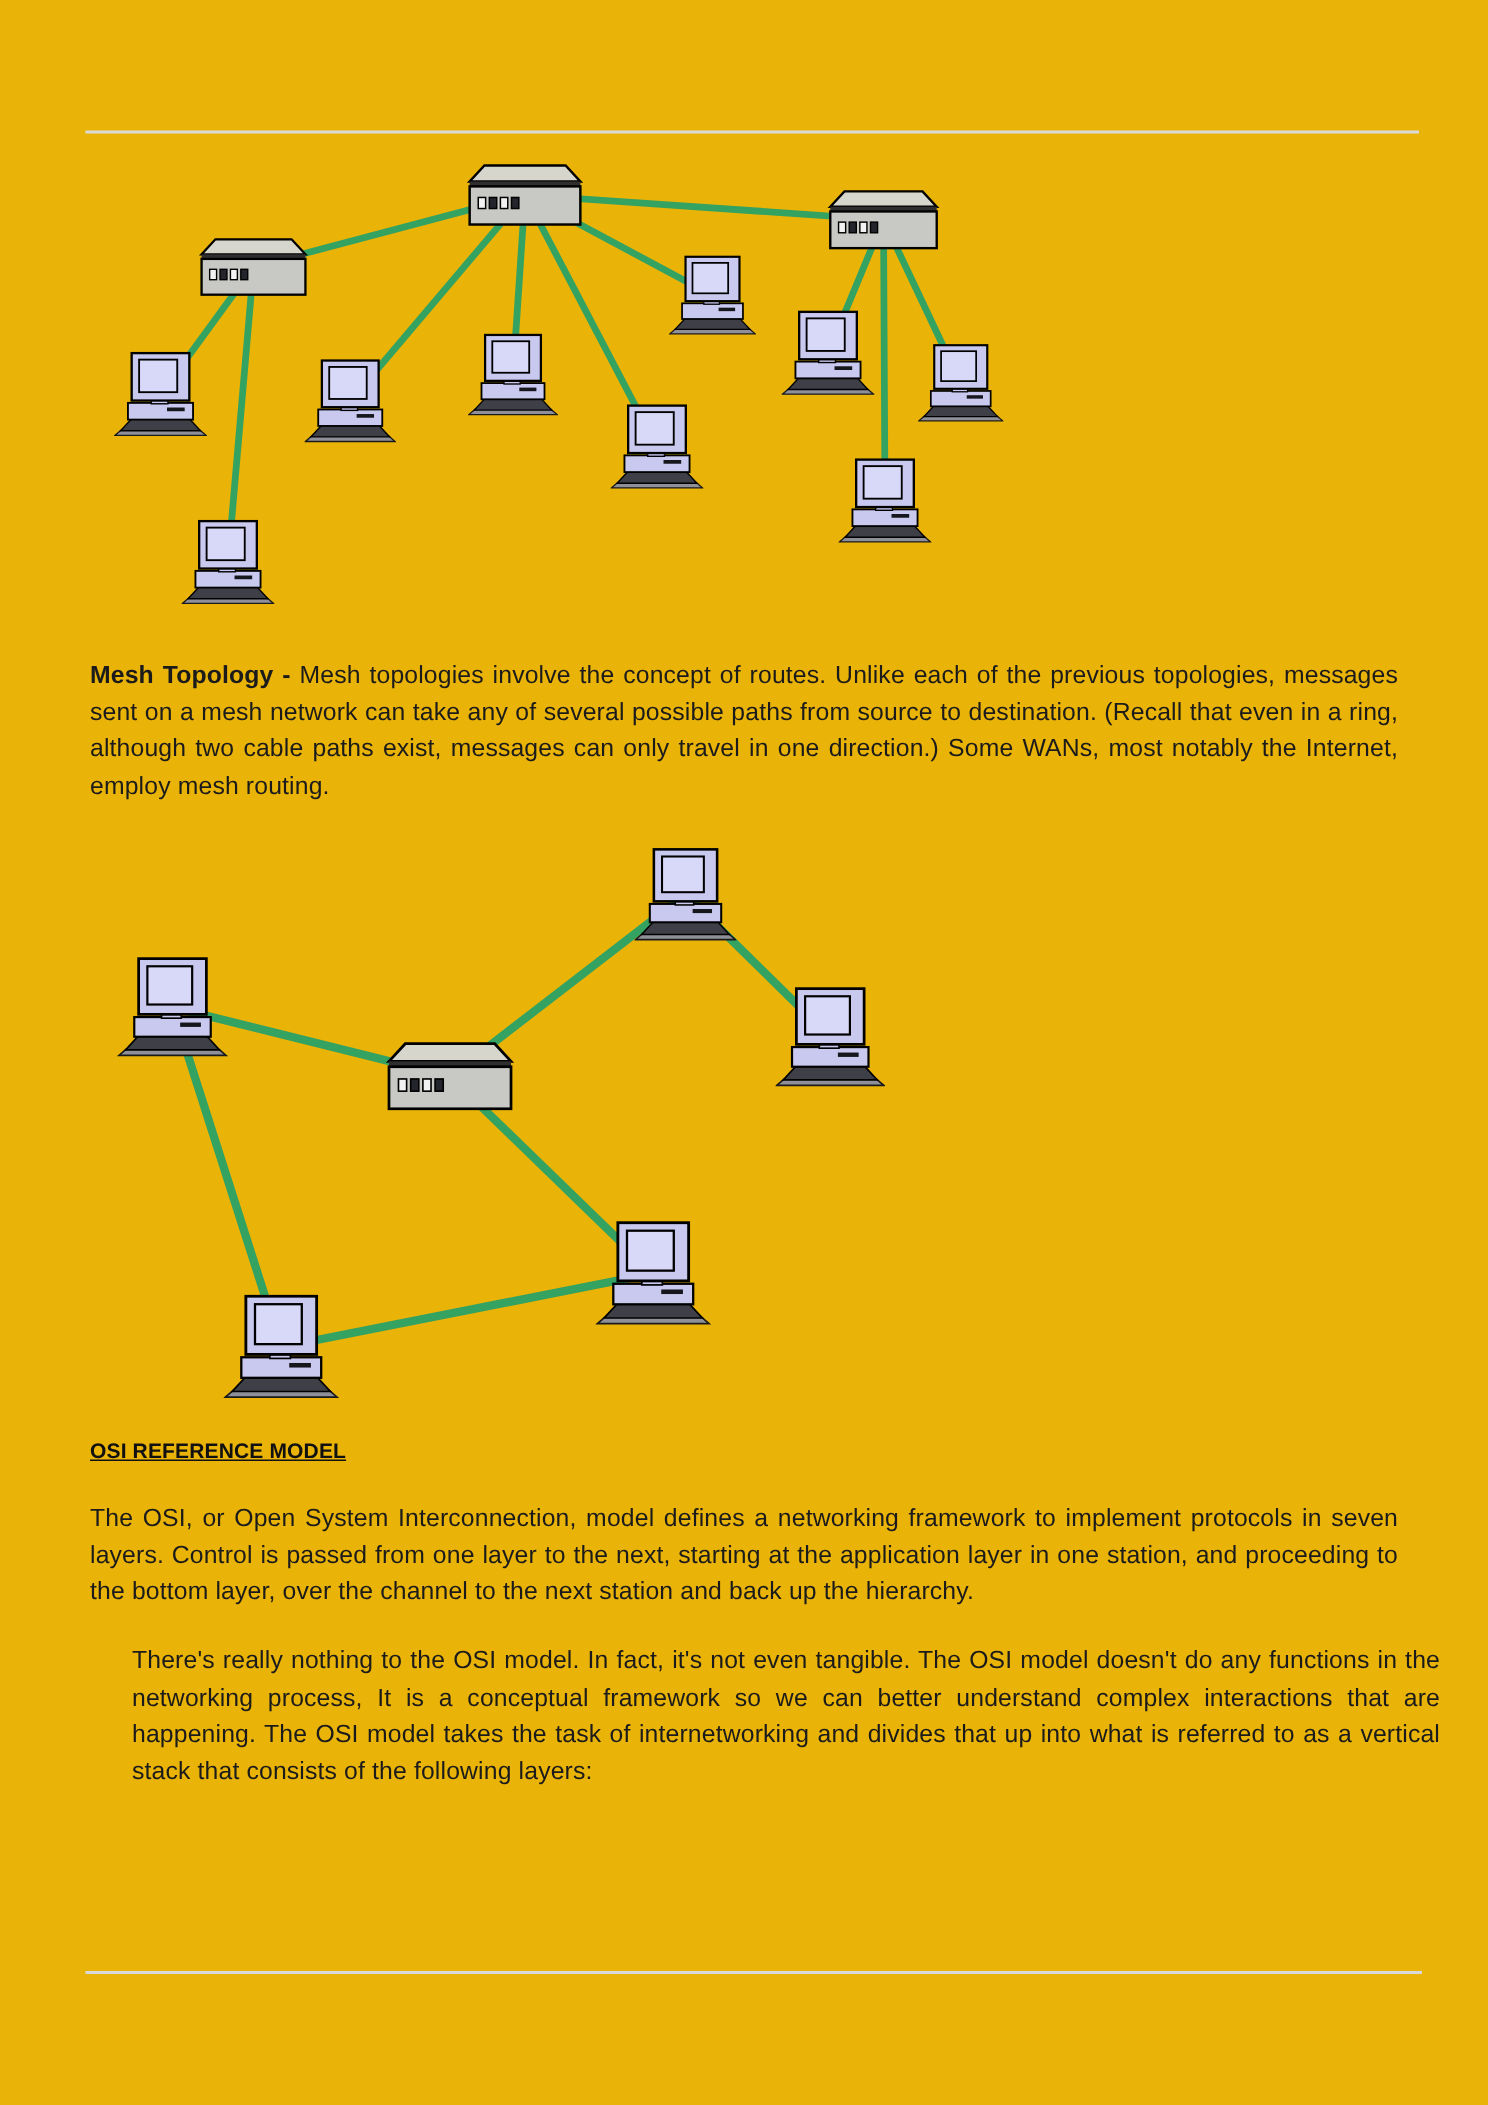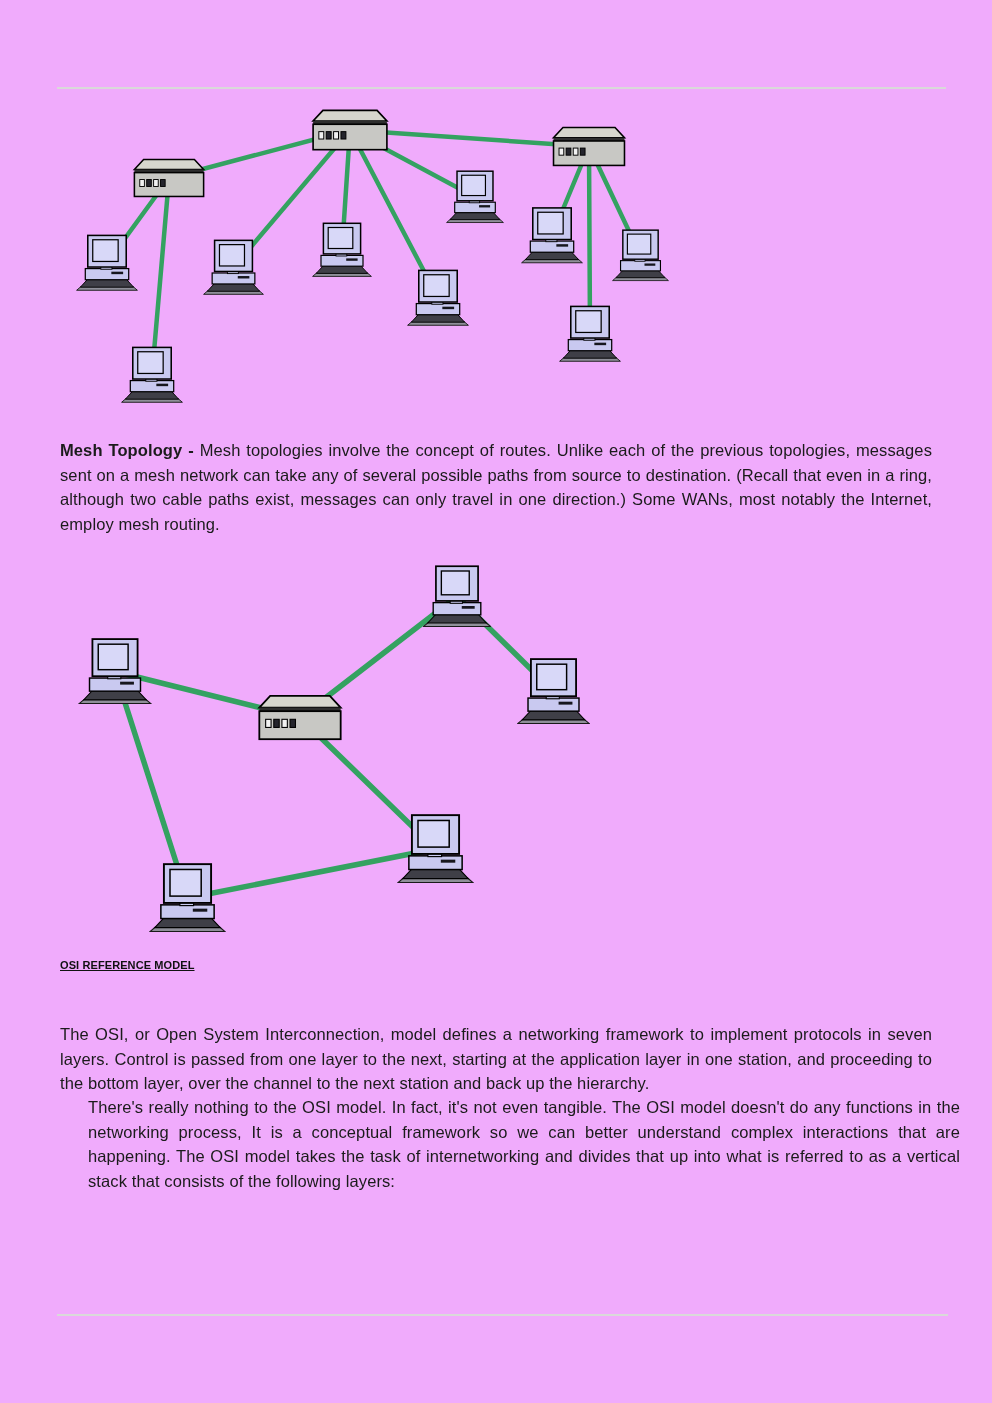--- a/index.html
+++ b/index.html
@@ -1,20 +1,20 @@
 <!DOCTYPE html>
 <html style="--rule: #d9d9d9; --cable: #34a261; --hub-front: #c8c8c4; --hub-top: #d6d6cd; --monitor: #c9c9f0; --screen: #d8d8f8; --keyboard: #3f3f47; --kb-base: #8f8f99;"><head>
 <meta charset="utf-8">
 <style>
   html, body { margin: 0; padding: 0; background: #ffffff; }
   .page {
     position: relative;
     width: 992px;
     height: 1403px;
-    background: #f0abfc;
+    background: #eab308;
     overflow: hidden;
     font-family: "Liberation Sans", sans-serif;
   }
   .rule {
     position: absolute;
     left: 57px;
     height: 2px;
     background: var(--rule, #d9d9d9);
   }
   #rule-top { top: 87px; width: 889px; }
@@ -29,28 +29,28 @@
     width: 872px;
     margin: 0;
     font-size: 16.5px;
     line-height: 24.5px;
     letter-spacing: 0.1px;
     color: #1b1b1b;
     text-align: justify;
     text-justify: inter-word;
   }
   #para-mesh { top: 438px; }
-  #para-osi1 { top: 1022px; }
+  #para-osi1 { top: 1000px; }
   #para-osi2 { top: 1095px; margin-left: 28px; }
   #osi-heading {
     position: absolute;
     left: 60px;
     top: 959px;
     margin: 0;
-    font-size: 11px;
+    font-size: 14px;
     font-weight: bold;
     text-decoration: underline;
     color: #111111;
     letter-spacing: 0.1px;
   }
   .lead-bold { font-weight: bold; }
 </style>
 </head>
 <body>
 

